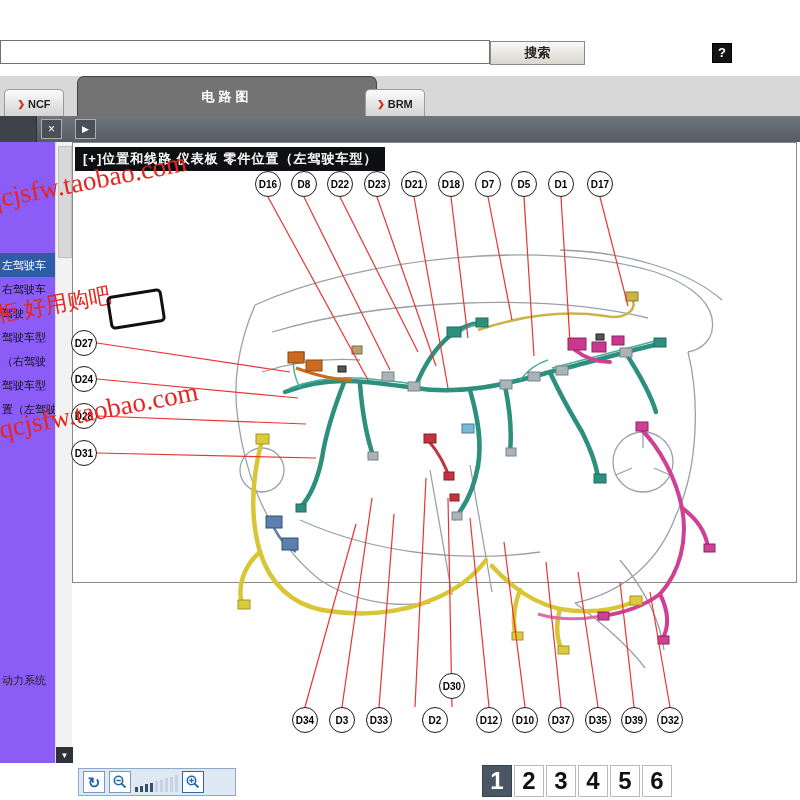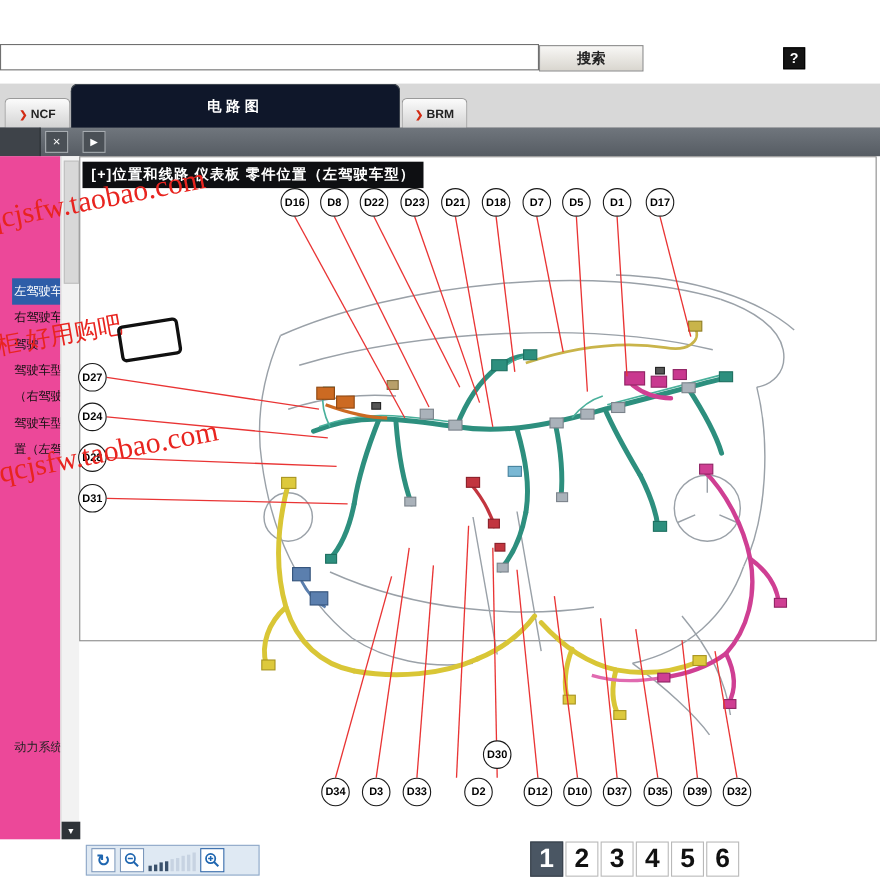--- a/index.html
+++ b/index.html
@@ -23,38 +23,38 @@
             padding:0;font-family:inherit;}
 
   
   .tab-strip{position:absolute;left:0;top:76px;width:800px;height:40px;background:#d8d8d8;
              border-bottom:1px solid #9a9a9a;}
   .tab{position:absolute;display:flex;align-items:center;justify-content:center;gap:3px;
        background:linear-gradient(#fbfbfb,#d2d2d2);border:1px solid #9a9a9a;border-bottom:none;
        border-radius:5px 5px 0 0;font-size:11px;font-weight:bold;color:#222;cursor:default;}
   .tab-ncf{left:4px;top:13px;width:58px;height:27px;}
   .tab-brm{left:365px;top:13px;width:58px;height:27px;}
-  .tab-active{left:64px;top:0;width:298px;height:40px;background:#0f172a;color:#fff;
+  .tab-active{left:77px;top:0;width:298px;height:40px;background:#737373;color:#fff;
               font-size:13px;border:1px solid #3f474f;border-bottom:none;border-radius:7px 7px 0 0;
               letter-spacing:4px;}
   .tab-arrow{color:#d22a12;font-size:9px;}
 
   
   .viewer-bar{position:absolute;left:0;top:116px;width:800px;height:26px;
               background:linear-gradient(#70767d,#565c63);}
   .viewer-corner{position:absolute;left:0;top:0;width:36px;height:26px;background:#3e4349;
                  border-right:1px solid #2c3136;}
   .vbtn{position:absolute;top:3px;width:21px;height:20px;background:#4a5056;border:1px solid #a8adb2;
         color:#fff;font-size:12px;line-height:17px;text-align:center;padding:0;font-family:inherit;}
   .vbtn-close{left:41px;}
   .vbtn-play{left:75px;font-size:9px;}
 
   
-  .sidebar{position:absolute;left:0;top:142px;width:55px;height:622px;background:#ec4899;
-           display:flex;flex-direction:column;padding-top:111px;box-sizing:border-box;overflow:hidden;padding-left:11px;}
+  .sidebar{position:absolute;left:0;top:142px;width:55px;height:622px;background:#8b5cf6;
+           display:flex;flex-direction:column;padding-top:111px;box-sizing:border-box;overflow:hidden;}
   .sb-item{height:24px;line-height:24px;font-size:11px;color:#111;white-space:nowrap;padding-left:2px;}
   .sb-item.active{background:#2e5da8;color:#fff;}
   .sb-item.footer{margin-top:247px;color:#222;}
 
   .sidebar-scroll{position:absolute;left:55px;top:142px;width:17px;height:622px;background:#f2f2f2;
                   border-left:1px solid #dcdcdc;box-sizing:border-box;}
   .sidebar-thumb{position:absolute;left:2px;top:4px;width:12px;height:110px;background:#d8d8d8;
                  border:1px solid #c0c0c0;}
   .sidebar-down{position:absolute;left:0;top:605px;width:17px;height:17px;background:#2e3338;color:#fff;
                 font-size:8px;text-align:center;line-height:16px;border:0;padding:0;font-family:inherit;}

